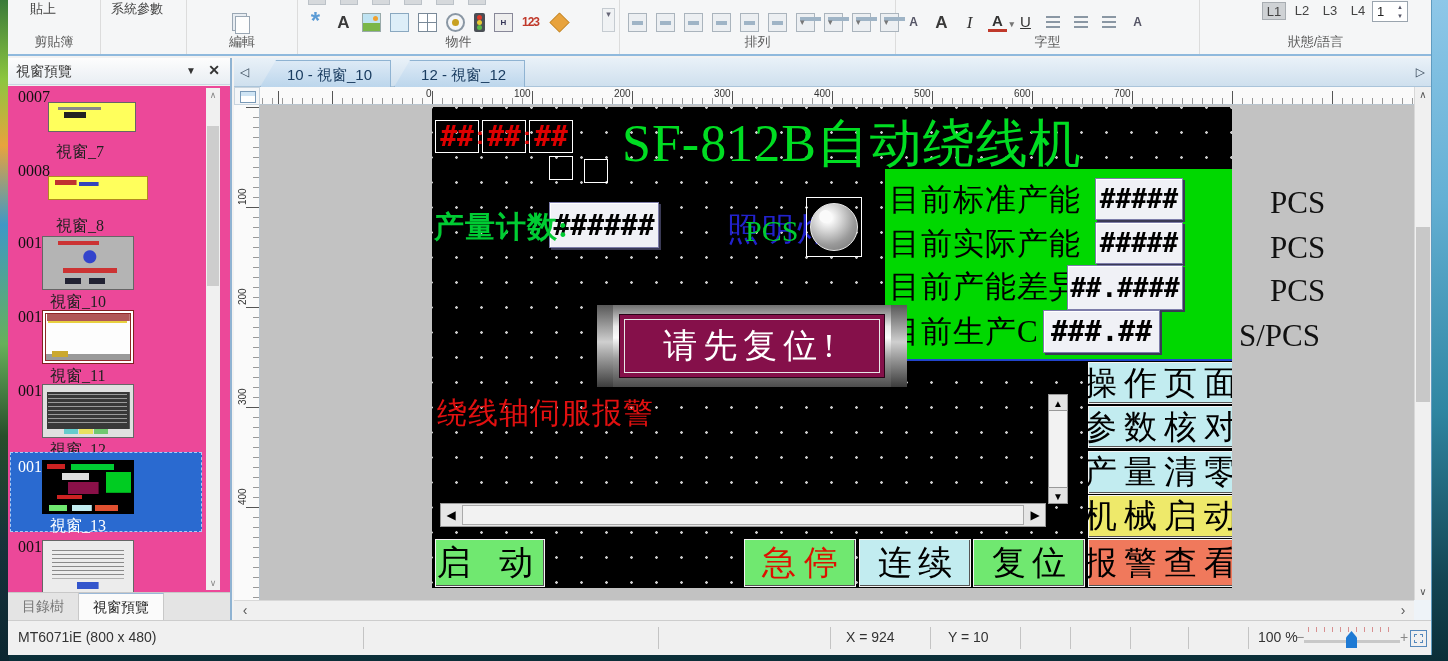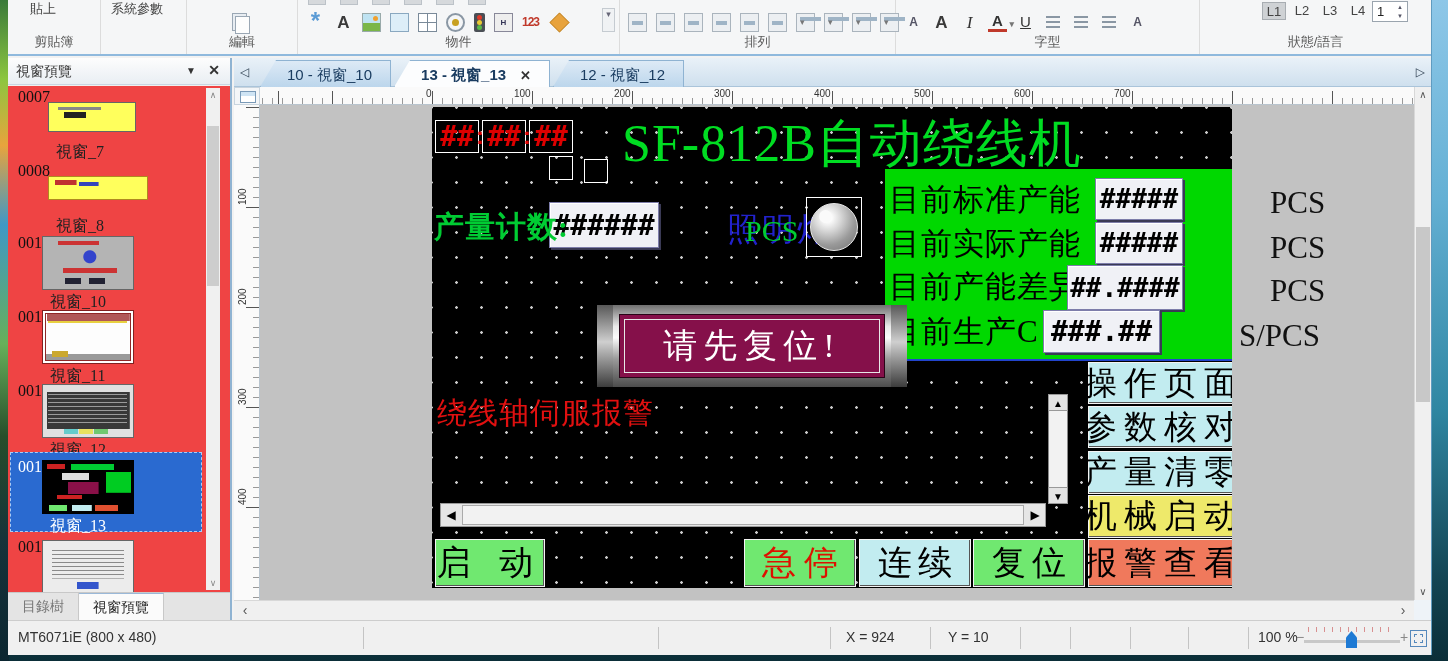--- a/index.html
+++ b/index.html
@@ -65,21 +65,21 @@
 
   
   .main { position:absolute; top:58px; left:0; right:0; bottom:35px; }
 
   
   .sidebar { position:absolute; left:0; top:0; width:224px; bottom:0; background:#f0f0f0; border-right:2px solid #8fb3d2; }
   .side-header { position:absolute; left:0; right:0; top:0; height:27px; background:linear-gradient(180deg,#fdfdfd,#e9eef3); border-bottom:1px solid #c9d6e2; }
   .side-title { position:absolute; left:8px; top:5px; font-size:14px; color:#333; }
   .side-collapse { position:absolute; right:34px; top:7px; font-size:10px; color:#333; }
   .side-close { position:absolute; right:10px; top:4px; font-size:14px; color:#333; font-weight:bold; }
-  .side-list { position:absolute; left:0; right:0; top:28px; bottom:28px; background:#ef4444; overflow:hidden; }
+  .side-list { position:absolute; left:0; right:0; top:28px; bottom:28px; background:#ec4899; overflow:hidden; }
   .witem-num { position:absolute; font-family:"Liberation Serif",serif; font-size:16px; color:#111; }
   .witem-name { position:absolute; font-family:"Liberation Serif",serif; font-size:16px; color:#222; }
   .thumb { position:absolute; border:1px solid #666; }
   .sel-block { position:absolute; left:2px; top:366px; width:192px; height:80px; background:#2a6ad0; border:1px dashed #aaccf5; }
   .sel-block ~ .on-sel { color:#fff; }
   .side-scroll { position:absolute; right:10px; top:2px; width:14px; bottom:2px; background:#f0f0f0; }
   .side-scroll .thumbbar { position:absolute; left:1px; right:1px; top:38px; height:160px; background:#cdcdcd; }
   .sarr { position:absolute; left:0; right:0; height:14px; color:#888; font-size:9px; text-align:center; line-height:14px; }
   .side-tabs { position:absolute; left:0; right:0; bottom:0; height:28px; background:#e4e4e4; border-top:1px solid #c8c8c8; display:flex; }
   .stab { height:100%; padding:0 14px; font-size:14px; line-height:26px; color:#777; border-right:1px solid #c8c8c8; }
@@ -372,21 +372,20 @@
         <div class="stab">目錄樹</div>
         <div class="stab active">視窗預覽</div>
       </div>
     </div>
 
     <div class="canvas">
       <div class="tabbar">
         <span class="tab-prev">◁</span>
         <div class="tabs">
           <div class="tab"><span>10 - 視窗_10</span></div>
-          <div class="tab active"><span>13 - 視窗_13</span><span class="x">✕</span></div>
           <div class="tab"><span>12 - 視窗_12</span></div>
         </div>
         <span class="tab-next">▷</span>
       </div>
 
       <div class="corner"></div>
       <div class="hruler">
         <span style="left:172px;">0</span>
         <span style="left:272px;">100</span>
         <span style="left:372px;">200</span>

